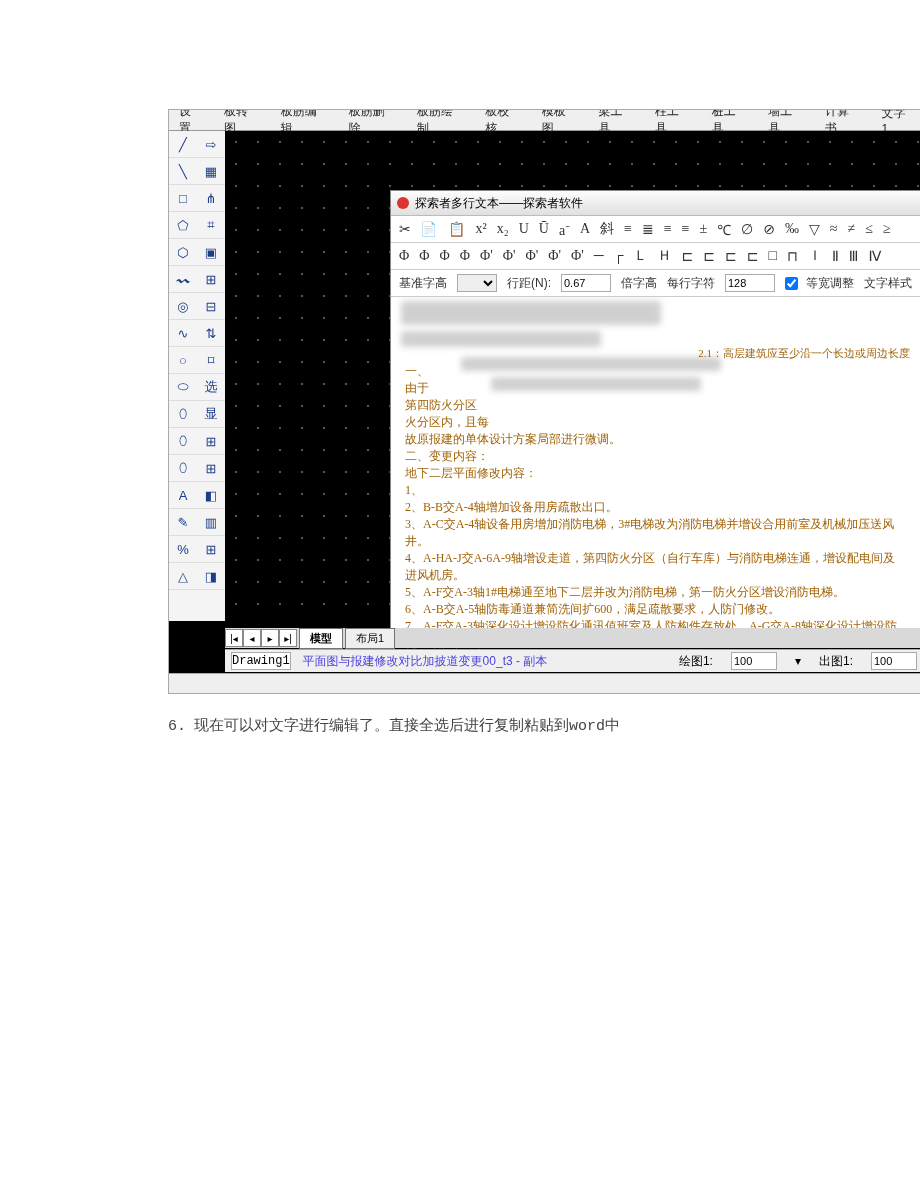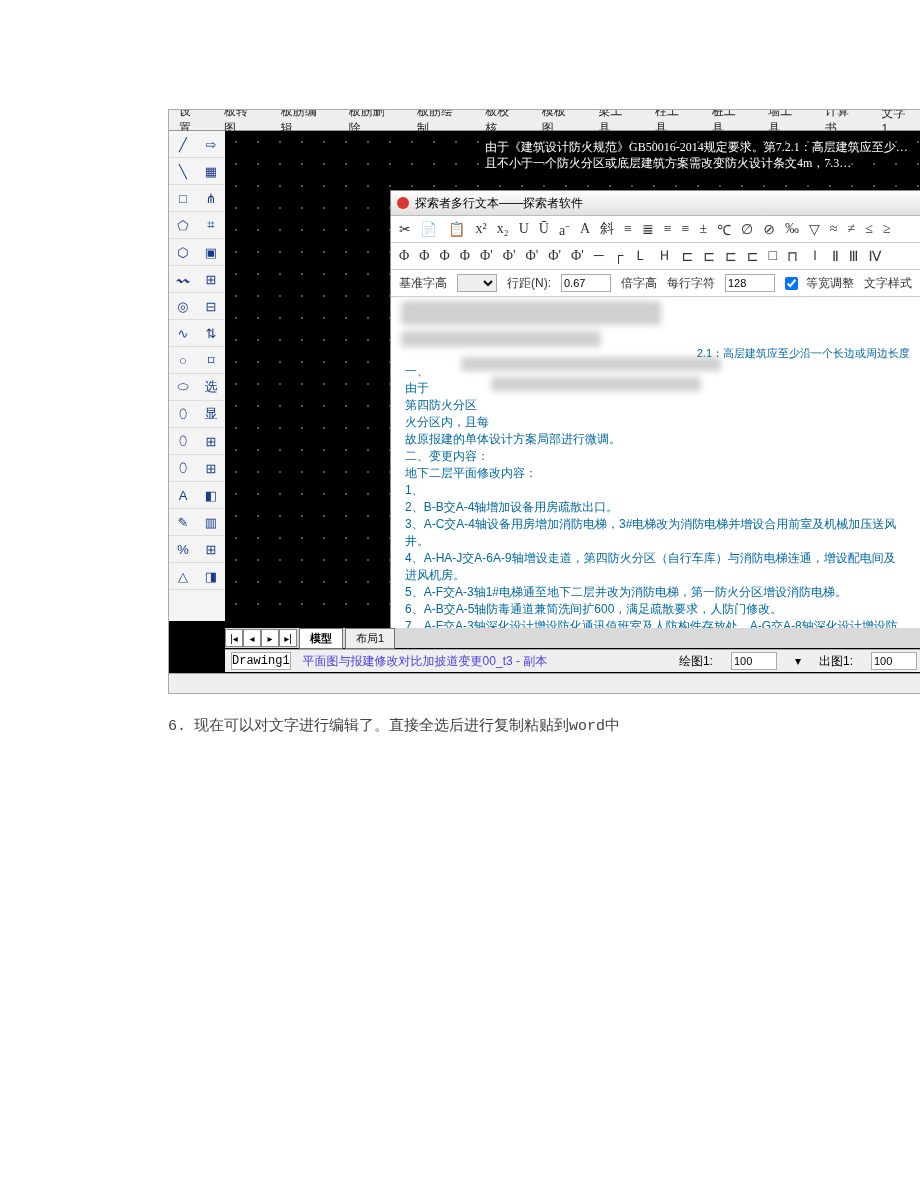--- a/index.html
+++ b/index.html
@@ -19,21 +19,21 @@
     background-size:22px 22px}
   .cadnote{position:absolute;left:260px;top:8px;right:4px;color:#fff;font-size:12px;font-family:"SimSun";word-break:break-all;line-height:16px;text-shadow:0 0 2px #000}
   
   .editor{position:absolute;left:165px;top:59px;right:0;height:440px;background:#fff;border:1px solid #888;box-shadow:2px 2px 6px rgba(0,0,0,.3)}
   .ed-title{height:24px;background:linear-gradient(#fdfdfd,#e0e0e0);border-bottom:1px solid #bbb;display:flex;align-items:center;gap:6px;padding:0 6px;font-size:12px}
   .ed-title .dot{width:12px;height:12px;border-radius:50%;background:#d33}
   .ed-row{height:26px;border-bottom:1px solid #ccc;display:flex;align-items:center;gap:10px;padding:0 8px;font-size:12px;color:#333;white-space:nowrap;overflow:hidden}
   .ed-row span.sym{font-family:"Times New Roman",serif;font-size:14px}
   .ed-row input[type=text]{width:44px;height:16px;font-size:11px;border:1px solid #aaa;padding:0 2px}
   .ed-row select{height:18px;font-size:11px;border:1px solid #aaa;width:70px}
-  .ed-body{position:relative;padding:10px 14px 4px;height:calc(100% - 24px - 26px - 26px - 26px);overflow:hidden;font-family:Liberation Sans, sans-serif;font-size:12px;color:#0369a1;line-height:17px}
+  .ed-body{position:relative;padding:10px 14px 4px;height:calc(100% - 24px - 26px - 26px - 26px);overflow:hidden;font-family:Liberation Serif, serif;font-size:12px;color:#a16207;line-height:17px}
   .blur{position:absolute;background:#d0d0d0;filter:blur(3px);border-radius:3px}
   .b1{left:10px;top:4px;width:260px;height:24px}
   .b2{left:10px;top:34px;width:200px;height:16px}
   .b3{left:70px;top:60px;width:260px;height:14px}
   .b4{left:100px;top:80px;width:210px;height:14px}
   .ed-body .side-note{position:absolute;right:10px;top:48px;font-size:11px}
   .ed-body .txt{position:relative;top:56px}
   
   .tabs{position:absolute;left:56px;bottom:46px;right:0;height:20px;background:#d9d9d9;display:flex;align-items:center;font-size:11px}
   .tabs .nav{display:flex;gap:0}
@@ -105,21 +105,20 @@
           <div>选</div>
           <div>显</div>
           <div>⊞</div>
           <div>⊞</div>
           <div>◧</div>
           <div>▥</div>
           <div>⊞</div>
           <div>◨</div>
         </div>
     <div class="canvas">
-      <div class="cadnote">由于《建筑设计防火规范》GB50016-2014规定要求。第7.2.1：高层建筑应至少… 且不小于一个防火分区或底层建筑方案需改变防火设计条文4m，7.3…</div>
 
       <div class="editor">
         <div class="ed-title">
           <span class="dot"></span>
           <span>探索者多行文本——探索者软件</span>
         </div>
         <div class="ed-row" id="edr1">
               <span class="sym">✂</span>
               <span class="sym">📄</span>
               <span class="sym">📋</span>

